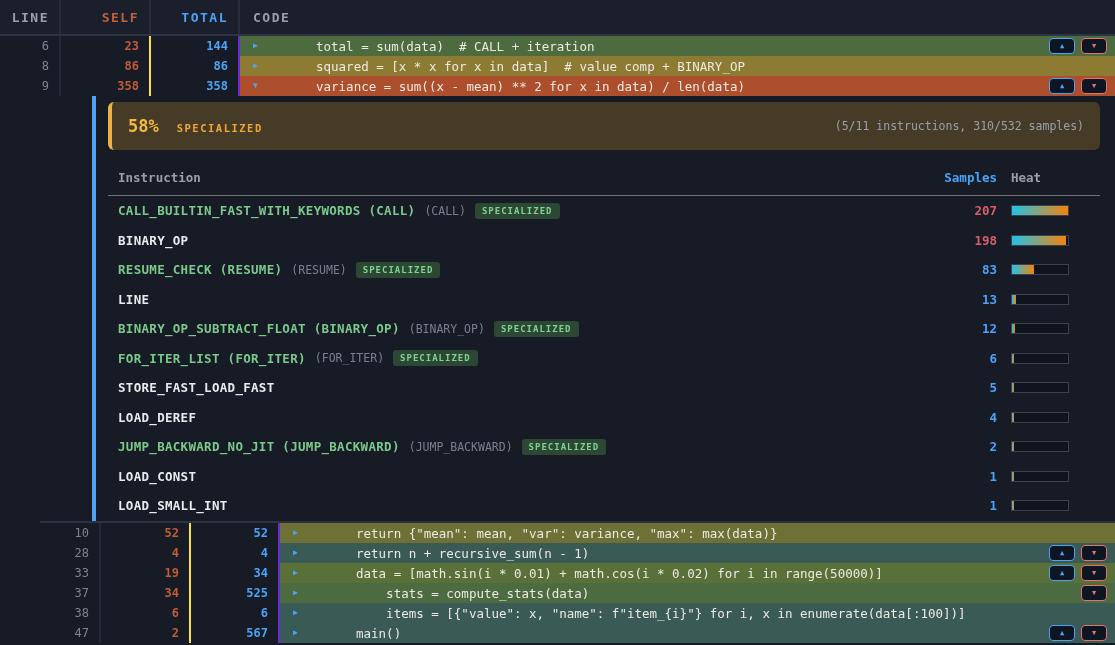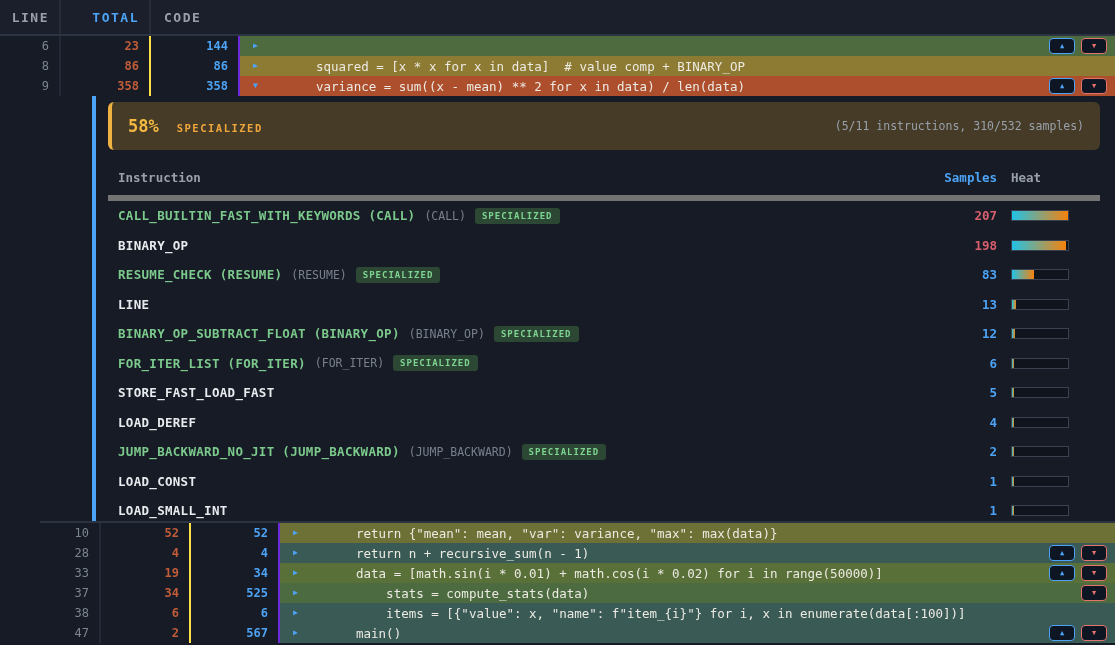--- a/index.html
+++ b/index.html
@@ -41,21 +41,21 @@
   .detail{margin-left:108px;margin-right:15px;padding-top:6px;}
   .panel{height:48px;box-sizing:border-box;background:#453b27;
          border-left:4px solid #f0b143;border-radius:6px;
          display:flex;align-items:center;justify-content:space-between;
          padding:0 16px;}
   .panel-left{display:flex;align-items:baseline;gap:18px;}
   .pct{font-size:17px;font-weight:bold;color:#f5b942;}
   .plabel{font-size:10.5px;font-weight:bold;color:#f0a63c;letter-spacing:1.5px;}
   .pmeta{font-size:11.5px;color:#99a0ac;}
   .itable-header{display:flex;justify-content:space-between;align-items:flex-end;
-                 margin-top:12px;padding:8px 31px 10px 10px;border-bottom:6px solid #737373;}
+                 margin-top:12px;padding:8px 31px 10px 10px;border-bottom:1px solid #737373;}
   .col-instr{font-size:12.5px;font-weight:bold;color:#9aa0ab;}
   .itable-right{display:flex;gap:14px;align-items:center;}
   .col-samples{width:70px;text-align:right;font-size:12.5px;font-weight:bold;color:#4da3f5;}
   .col-heat{width:58px;font-size:12.5px;font-weight:bold;color:#9aa0ab;}
   .instr-row{display:flex;justify-content:space-between;align-items:center;
              height:29.5px;padding-left:10px;padding-right:31px;}
   .instr-left{display:flex;align-items:center;gap:9px;}
   .iname{font-size:12.5px;font-weight:bold;letter-spacing:.3px;}
   .iname.spec{color:#7cc98c;}
   .iname.plain{color:#e8eaed;}
@@ -69,31 +69,33 @@
   .iheat-fill{position:absolute;left:0;top:0;bottom:0;min-width:2px;
               background:linear-gradient(90deg,#21c3e6,#f5820c);}
   
   .bottom{border-top:2px solid #2b3240;margin-left:40px;}
 </style>
 </head>
 <body>
 
 <div class="grid-row thead">
   <div class="hcell num">LINE</div>
+  <div class="hcell num self">SELF</div>
   <div class="hcell num total">TOTAL</div>
   <div class="hcell code">CODE</div>
 </div>
 
 <div id="rows-top">
     <div class="grid-row code-row">
     <div class="cell line">6</div>
     <div class="cell self">23</div>
     <div class="cell total">144</div>
     <div class="cell code" style="background: rgb(77, 107, 63);">
       <span class="tri">▶</span>
+      <span class="codetext">total = sum(data)  # CALL + iteration</span>
       <span class="btns">
           <button class="navbtn up">▲</button>
           <button class="navbtn down">▼</button>
         </span>
     </div>
   </div>
     <div class="grid-row code-row">
     <div class="cell line">8</div>
     <div class="cell self">86</div>
     <div class="cell total">86</div>

